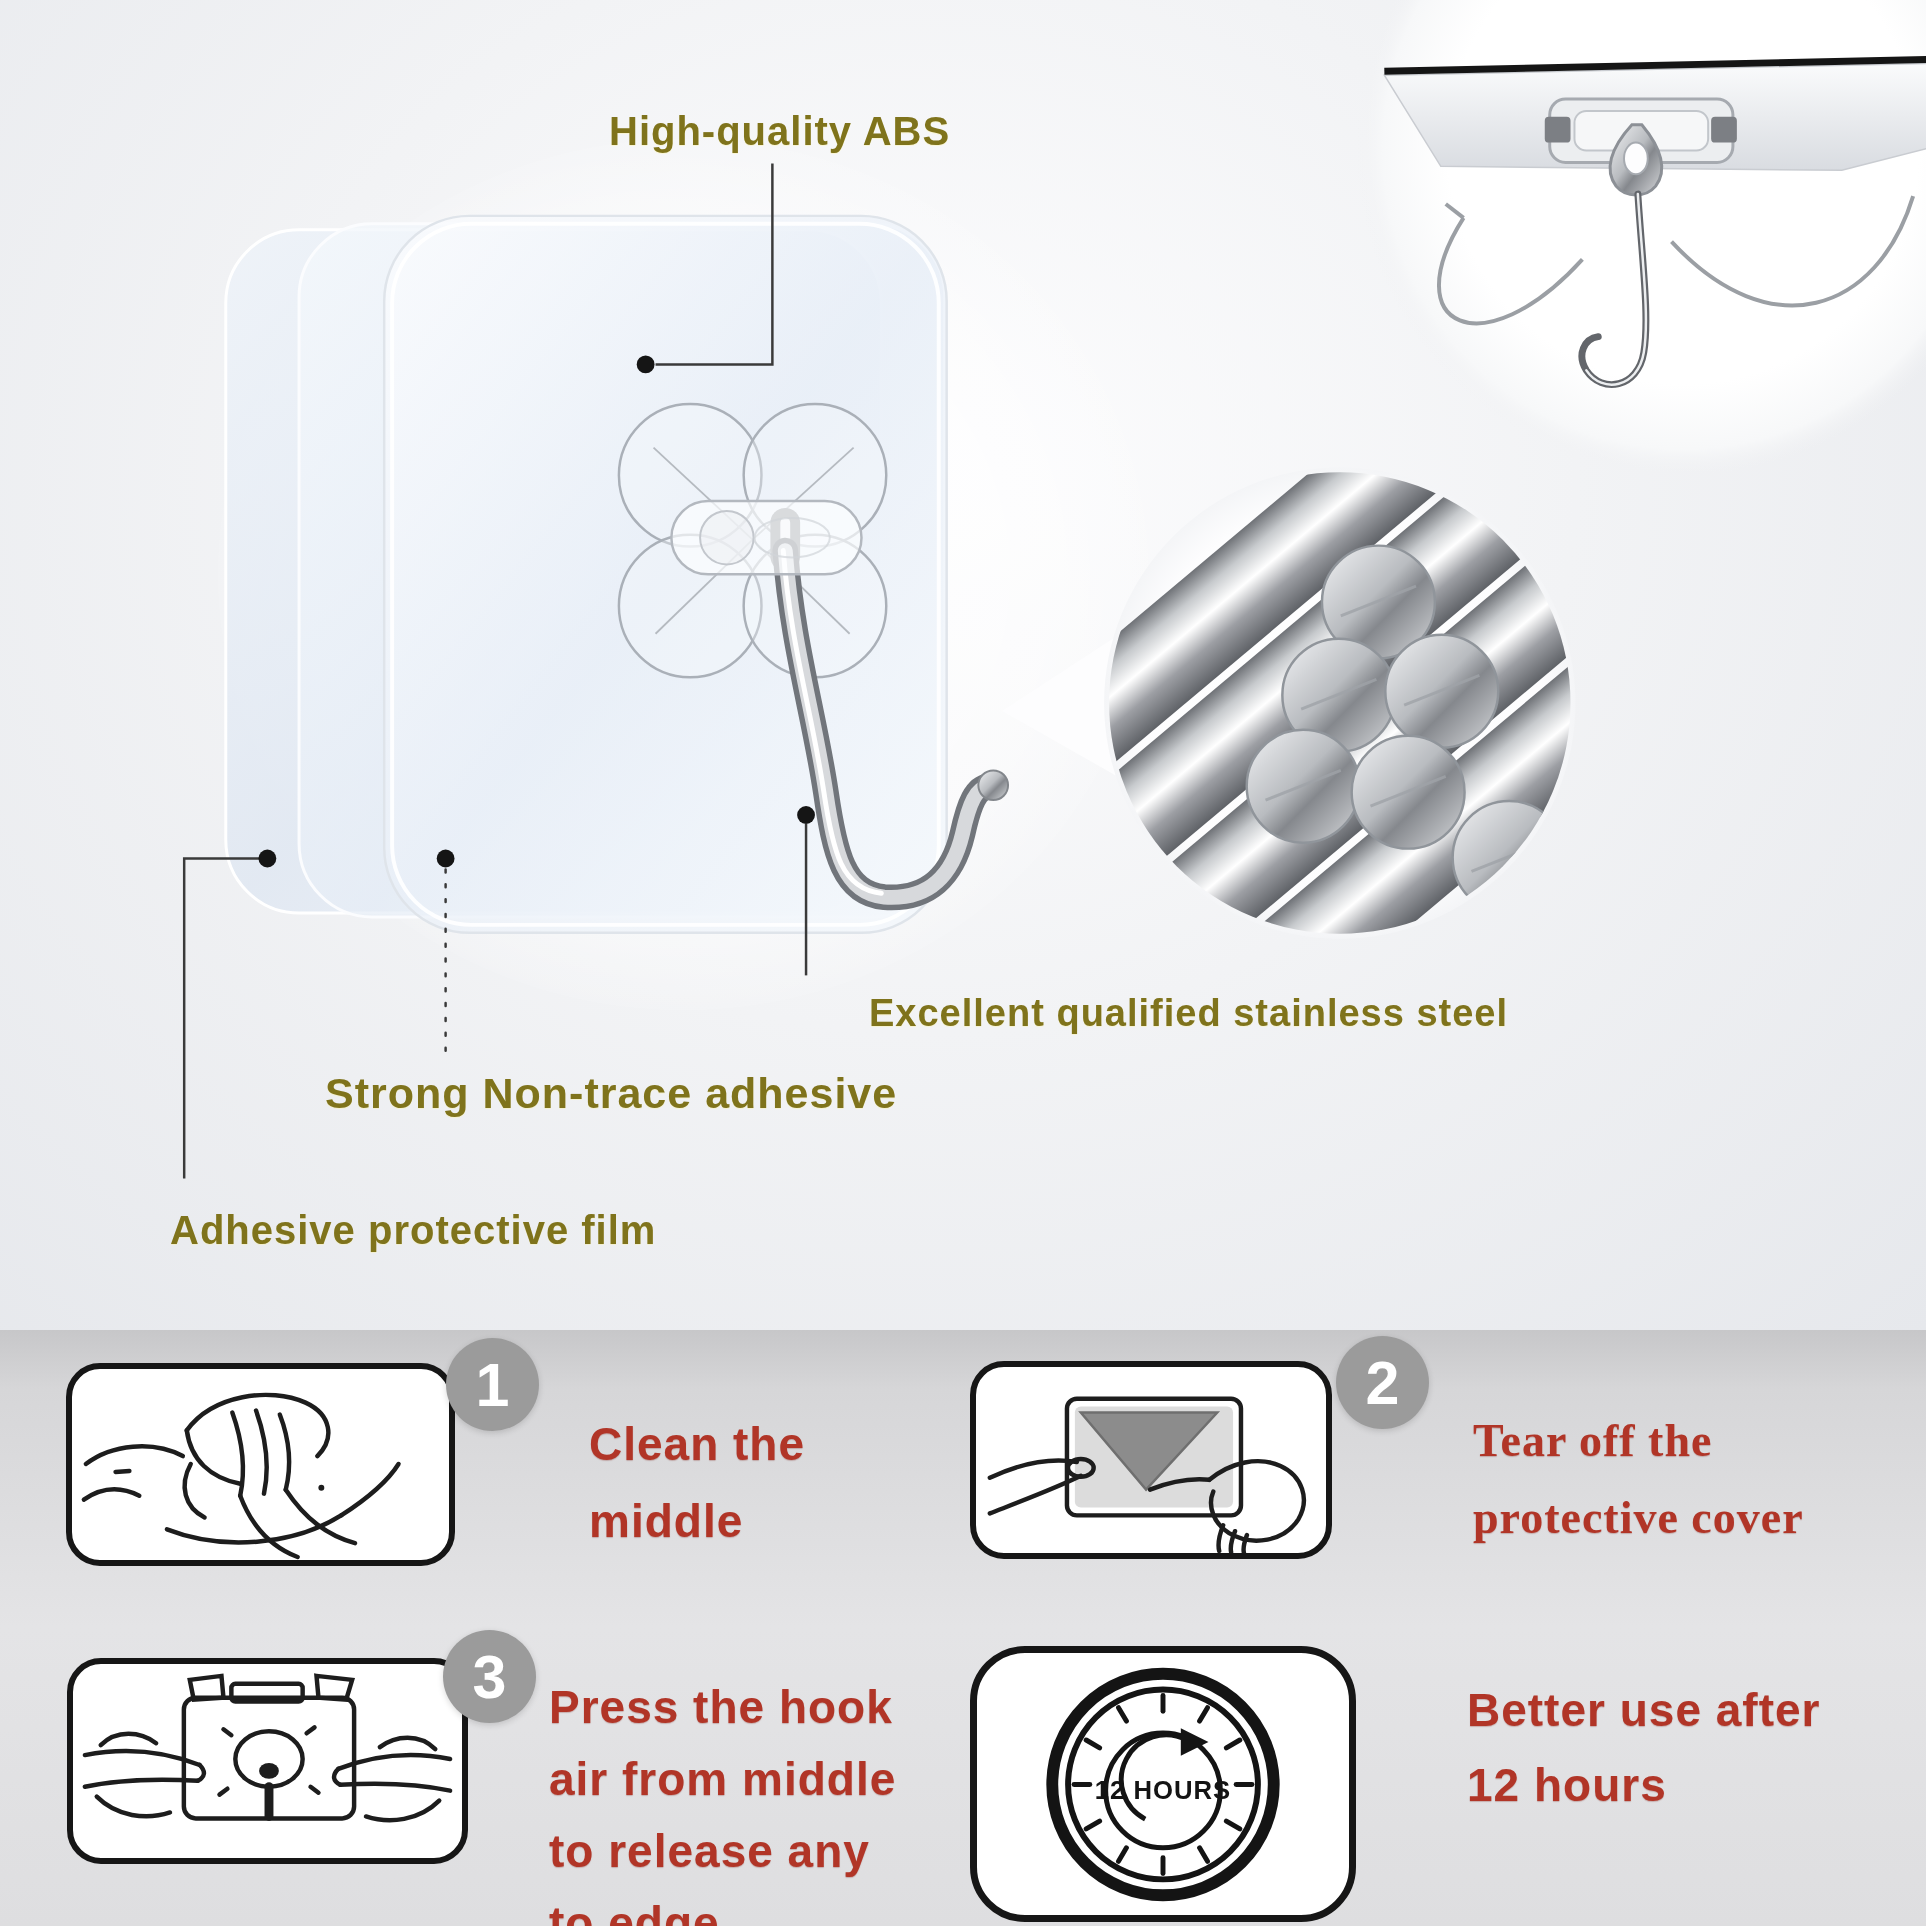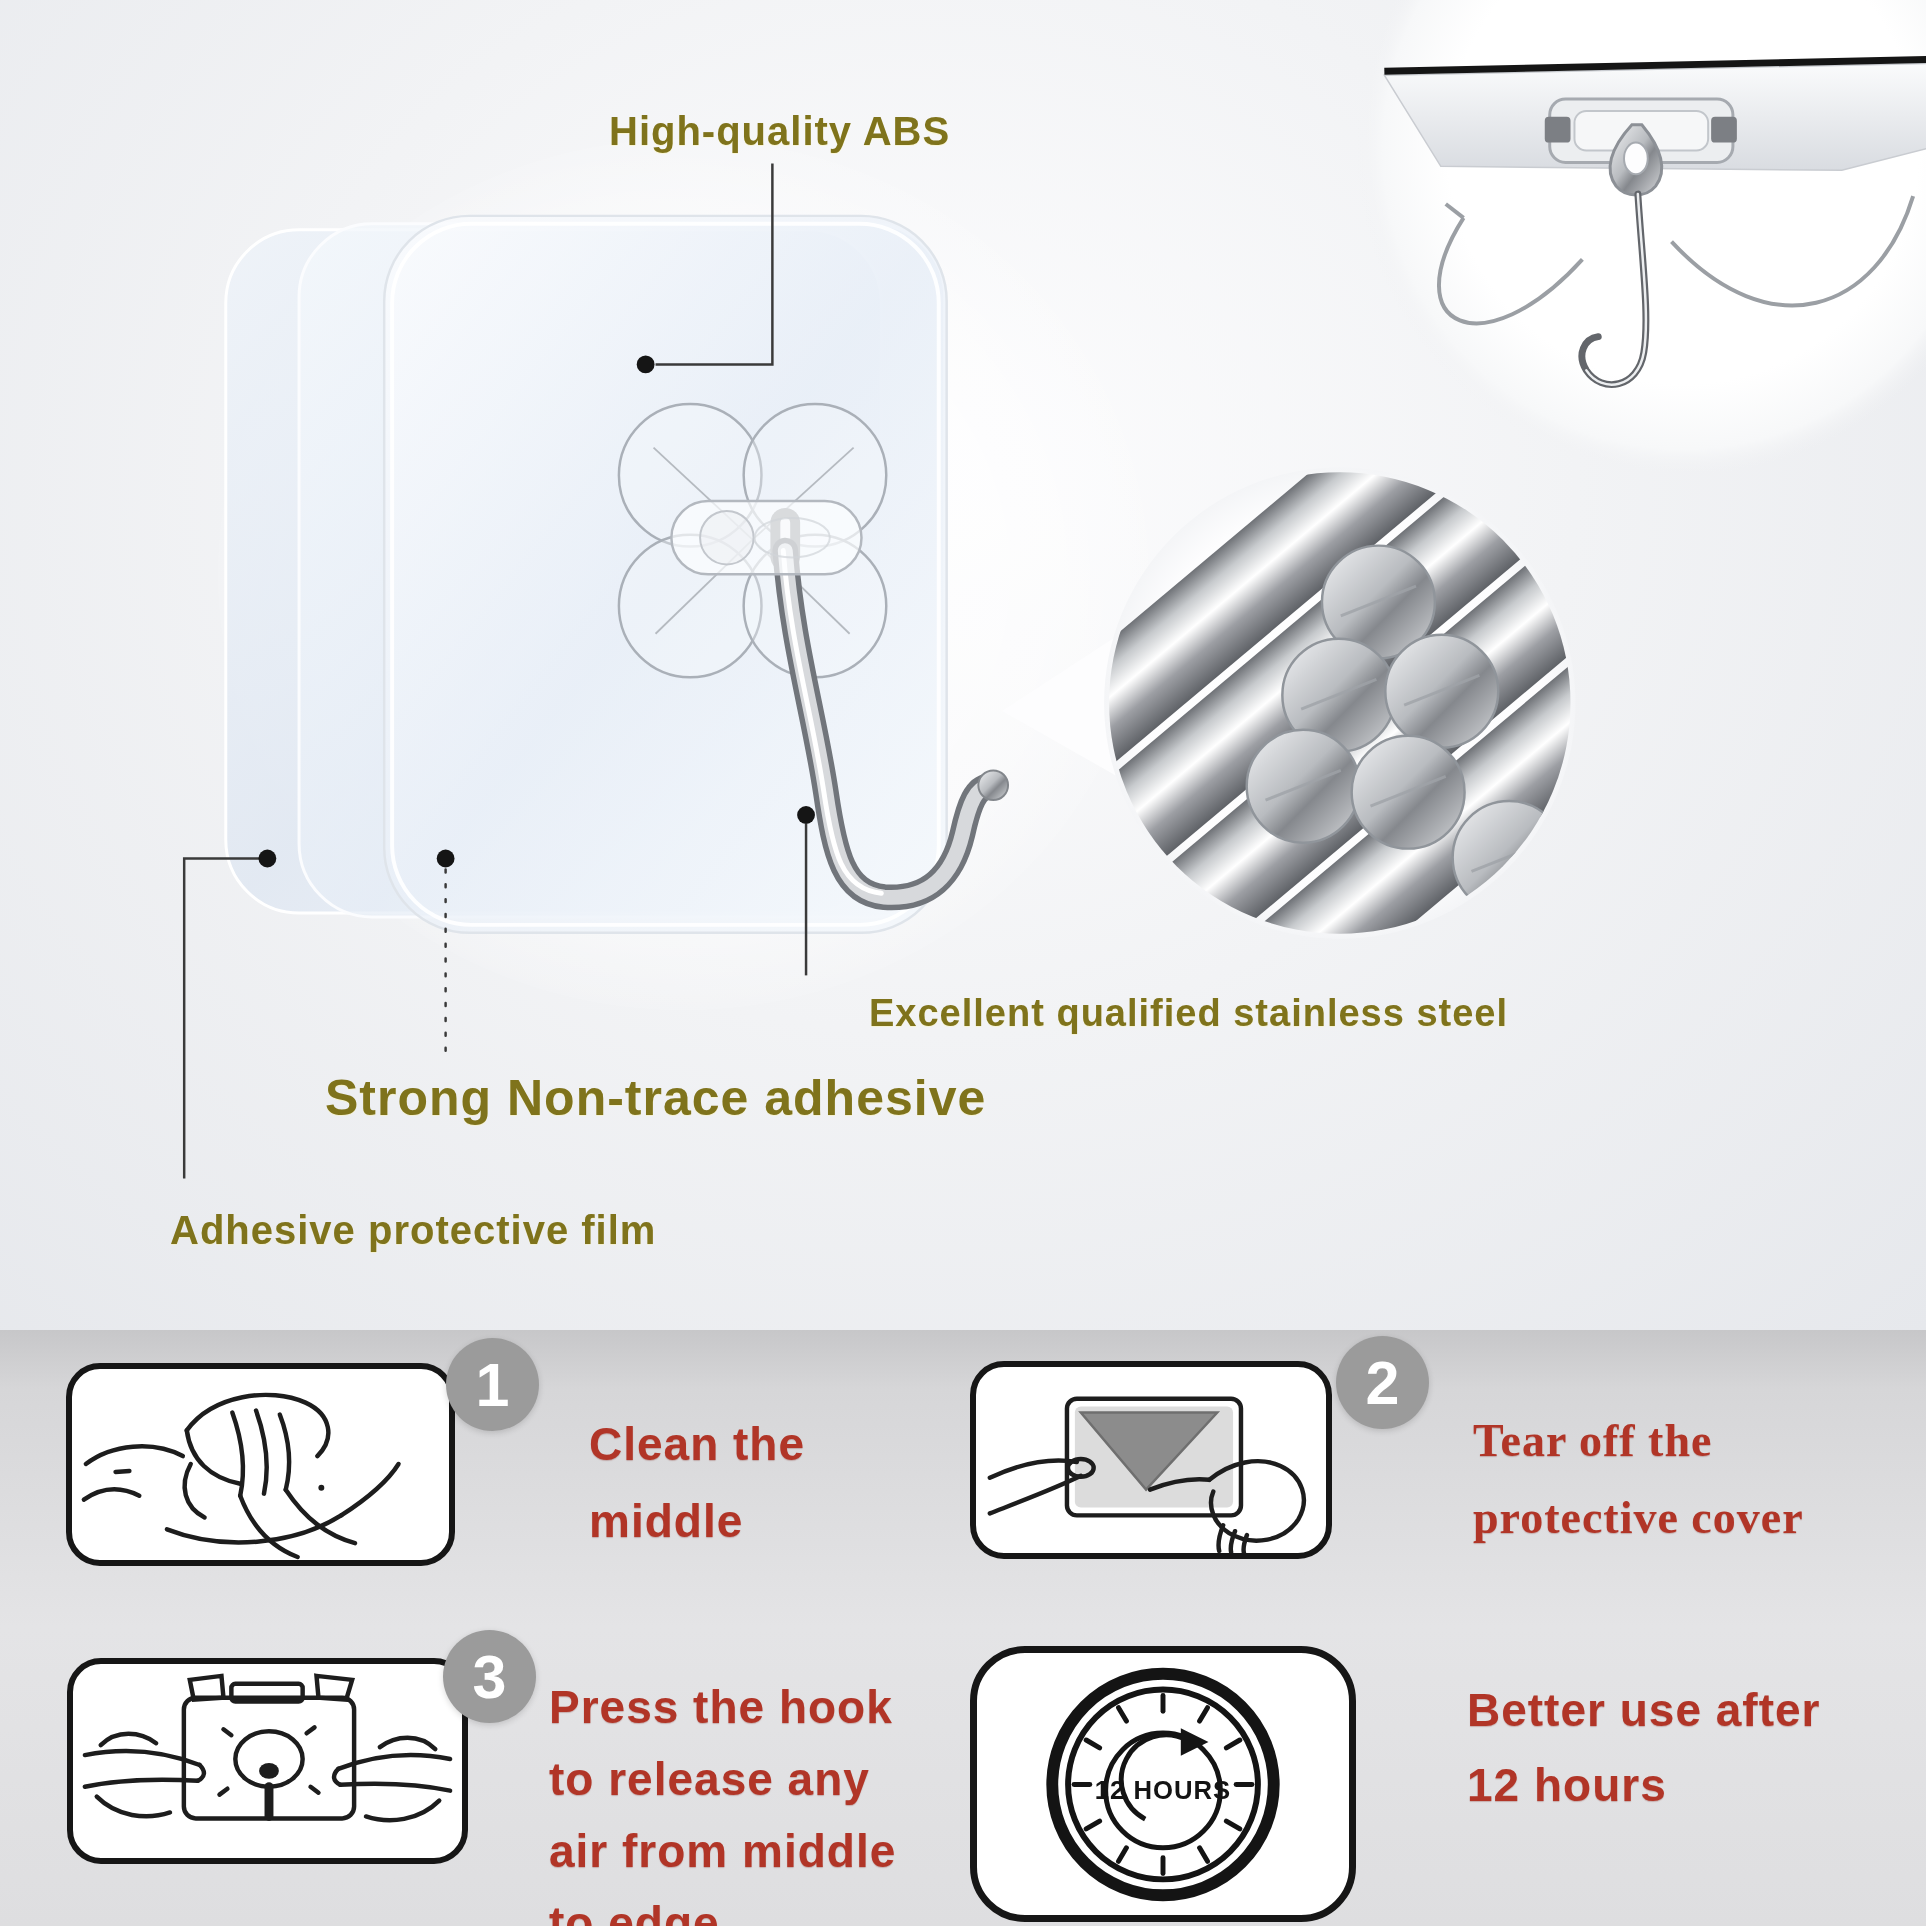--- a/index.html
+++ b/index.html
@@ -17,21 +17,21 @@
     background:radial-gradient(ellipse at center, rgba(255,255,255,0.95) 0%, rgba(255,255,255,0.45) 55%, rgba(255,255,255,0) 75%);
   }
   .overlay-svg{position:absolute;left:0;top:0;width:1927px;height:1927px;}
   .callout-label{
     position:absolute;font-weight:bold;color:#7f731c;letter-spacing:1px;
     font-size:38px;white-space:nowrap;
     text-shadow:0 1px 0 rgba(255,244,150,0.35);
   }
   .label-abs{left:609px;top:109px;font-size:40px;}
   .label-steel{left:837px;top:992px;margin-left:32px;}
-  .label-adhesive{left:325px;top:1069px;font-size:50px;}
+  .label-adhesive{left:325px;top:1069px;font-size:43px;}
   .label-film{left:170px;top:1208px;font-size:40px;}
   
   .bottom-section{
     position:absolute;left:0;top:1330px;width:1927px;height:597px;
     background:linear-gradient(180deg,#c7c7c9 0px,#d6d6d8 59px,#e4e4e6 297px,#dedee0 597px);
   }
   .step-box{
     position:absolute;background:#ffffff;border:6px solid #161616;
     border-radius:34px;box-sizing:border-box;
   }
@@ -296,22 +296,22 @@
       <path d="M 268 106 C 262 112 262 118 270 122"></path>
       <path d="M 366 86 C 350 70 326 72 310 84"></path>
       <path d="M 370 138 C 350 158 320 162 296 154"></path>
     </svg>
   </div>
   <div class="step-num num-3">
     <span>3</span>
   </div>
   <div class="step-text text-3">
     <span>Press the hook</span>
+    <span>air from middle</span>
     <span>to release any</span>
-    <span>air from middle</span>
     <span>to edge</span>
   </div>
 
   <div class="step-box box-4">
     <svg class="illus" viewBox="0 0 376 265">
       <circle cx="188" cy="133" r="112" fill="#ffffff" stroke="#141414" stroke-width="12"></circle>
       <circle cx="188" cy="133" r="96" fill="none" stroke="#141414" stroke-width="6"></circle>
       <g stroke="#141414" stroke-width="5" stroke-linecap="round">
         <line x1="262" y1="133" x2="278" y2="133"></line>
         <line x1="252.1" y1="170" x2="265.7" y2="178"></line>

